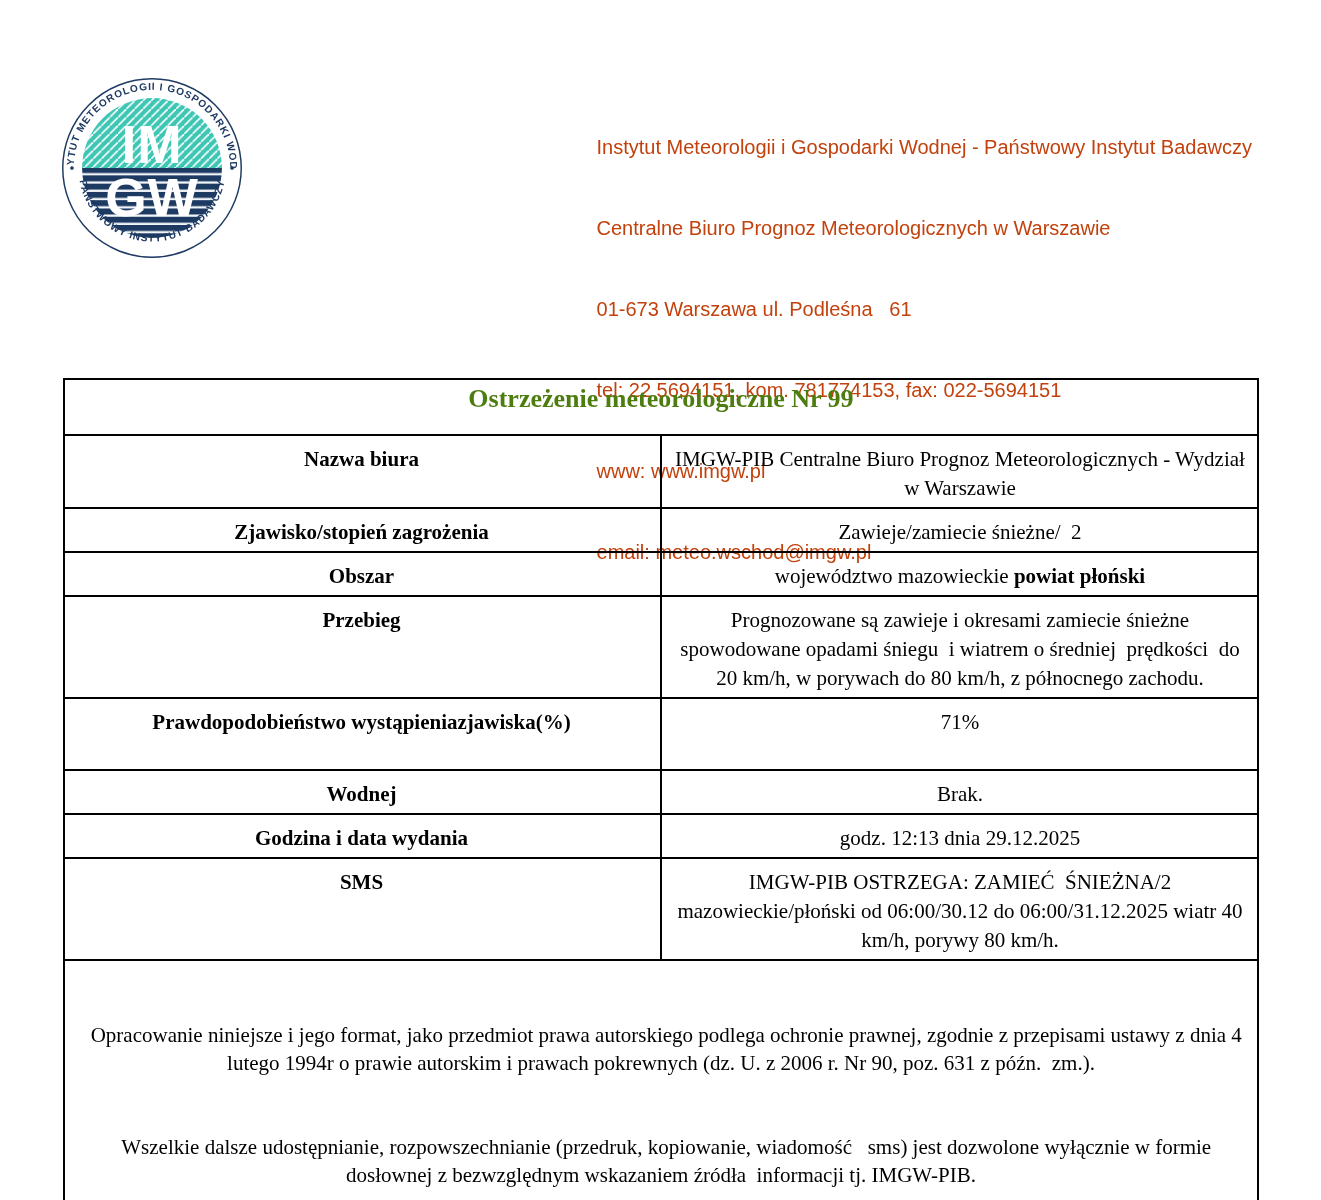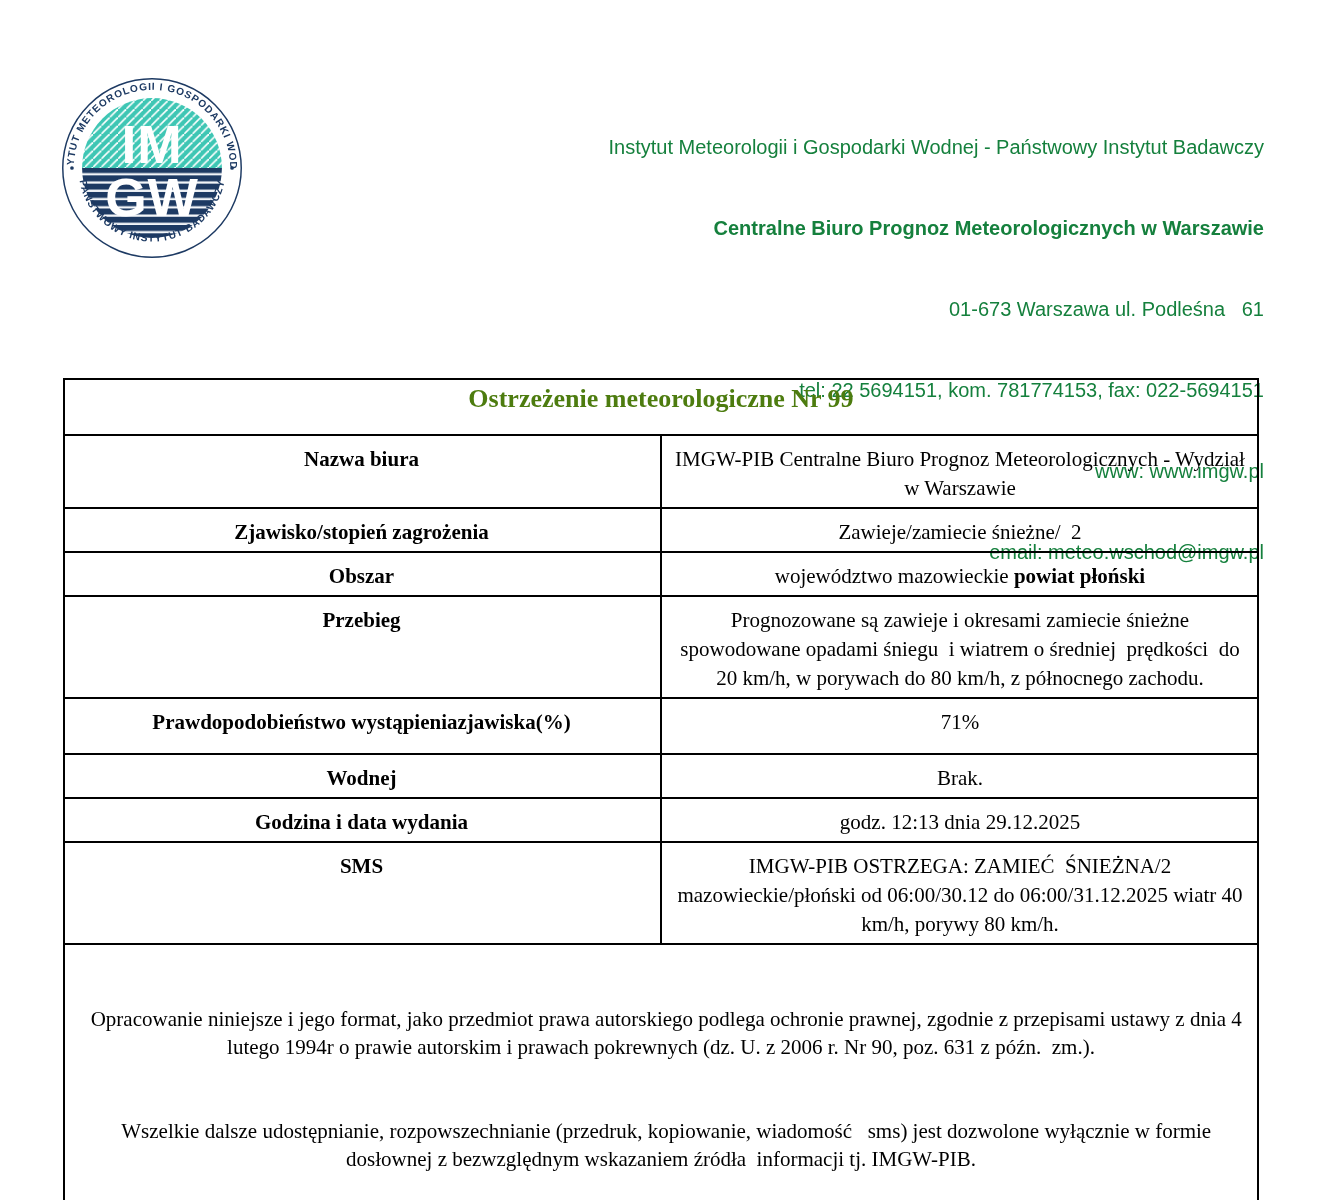--- a/index.html
+++ b/index.html
@@ -10,28 +10,28 @@
     font-family: "Liberation Serif", serif;
     color: #000;
   }
 
   
   .logo-wrap {
     position: absolute; left: 60px; top: 76px;
     width: 184px; height: 184px;
   }
   .header-block {
-    position: absolute; top: 80px; right: 57px;
-    text-align: right;
+    position: absolute; top: 80px; right: 69px;
+    text-align: left;
     font-family: "Liberation Sans", sans-serif;
     font-size: 20px; line-height: 27px;
-    color: #15803d;
+    color: #c2410c;
     white-space: pre;
   }
-  .header-block .bold-line { font-weight: bold; }
+  .header-block .bold-line { font-weight: normal; }
 
   
   table.doc-table {
     position: absolute; left: 63px; top: 378px;
     width: 1196px;
     border-collapse: collapse;
     table-layout: fixed;
     font-size: 21px;
   }
   .doc-table td {
@@ -59,21 +59,21 @@
   }
   .bold-inline { font-weight: bold; }
   td.footer-cell {
     padding: 4px 10px 4px 10px;
     line-height: 28px;
     white-space: pre-wrap;
   }
   tr.h56 { height: 56px; }
   tr.h47 { height: 47px; }
   tr.h46 { height: 29px; padding-left: 48px; }
-  tr.h72 { height: 56px; }
+  tr.h72 { height: 72px; }
   tr.h116 { height: 116px; }
 </style>
 </head>
 <body>
 
 <div class="logo-wrap">
   <svg viewBox="0 0 200 200" width="184" height="184">
     <defs>
       <pattern id="diagHatch" patternUnits="userSpaceOnUse" width="9" height="9">
         <rect width="9" height="9" fill="#3ec6b4"></rect>

